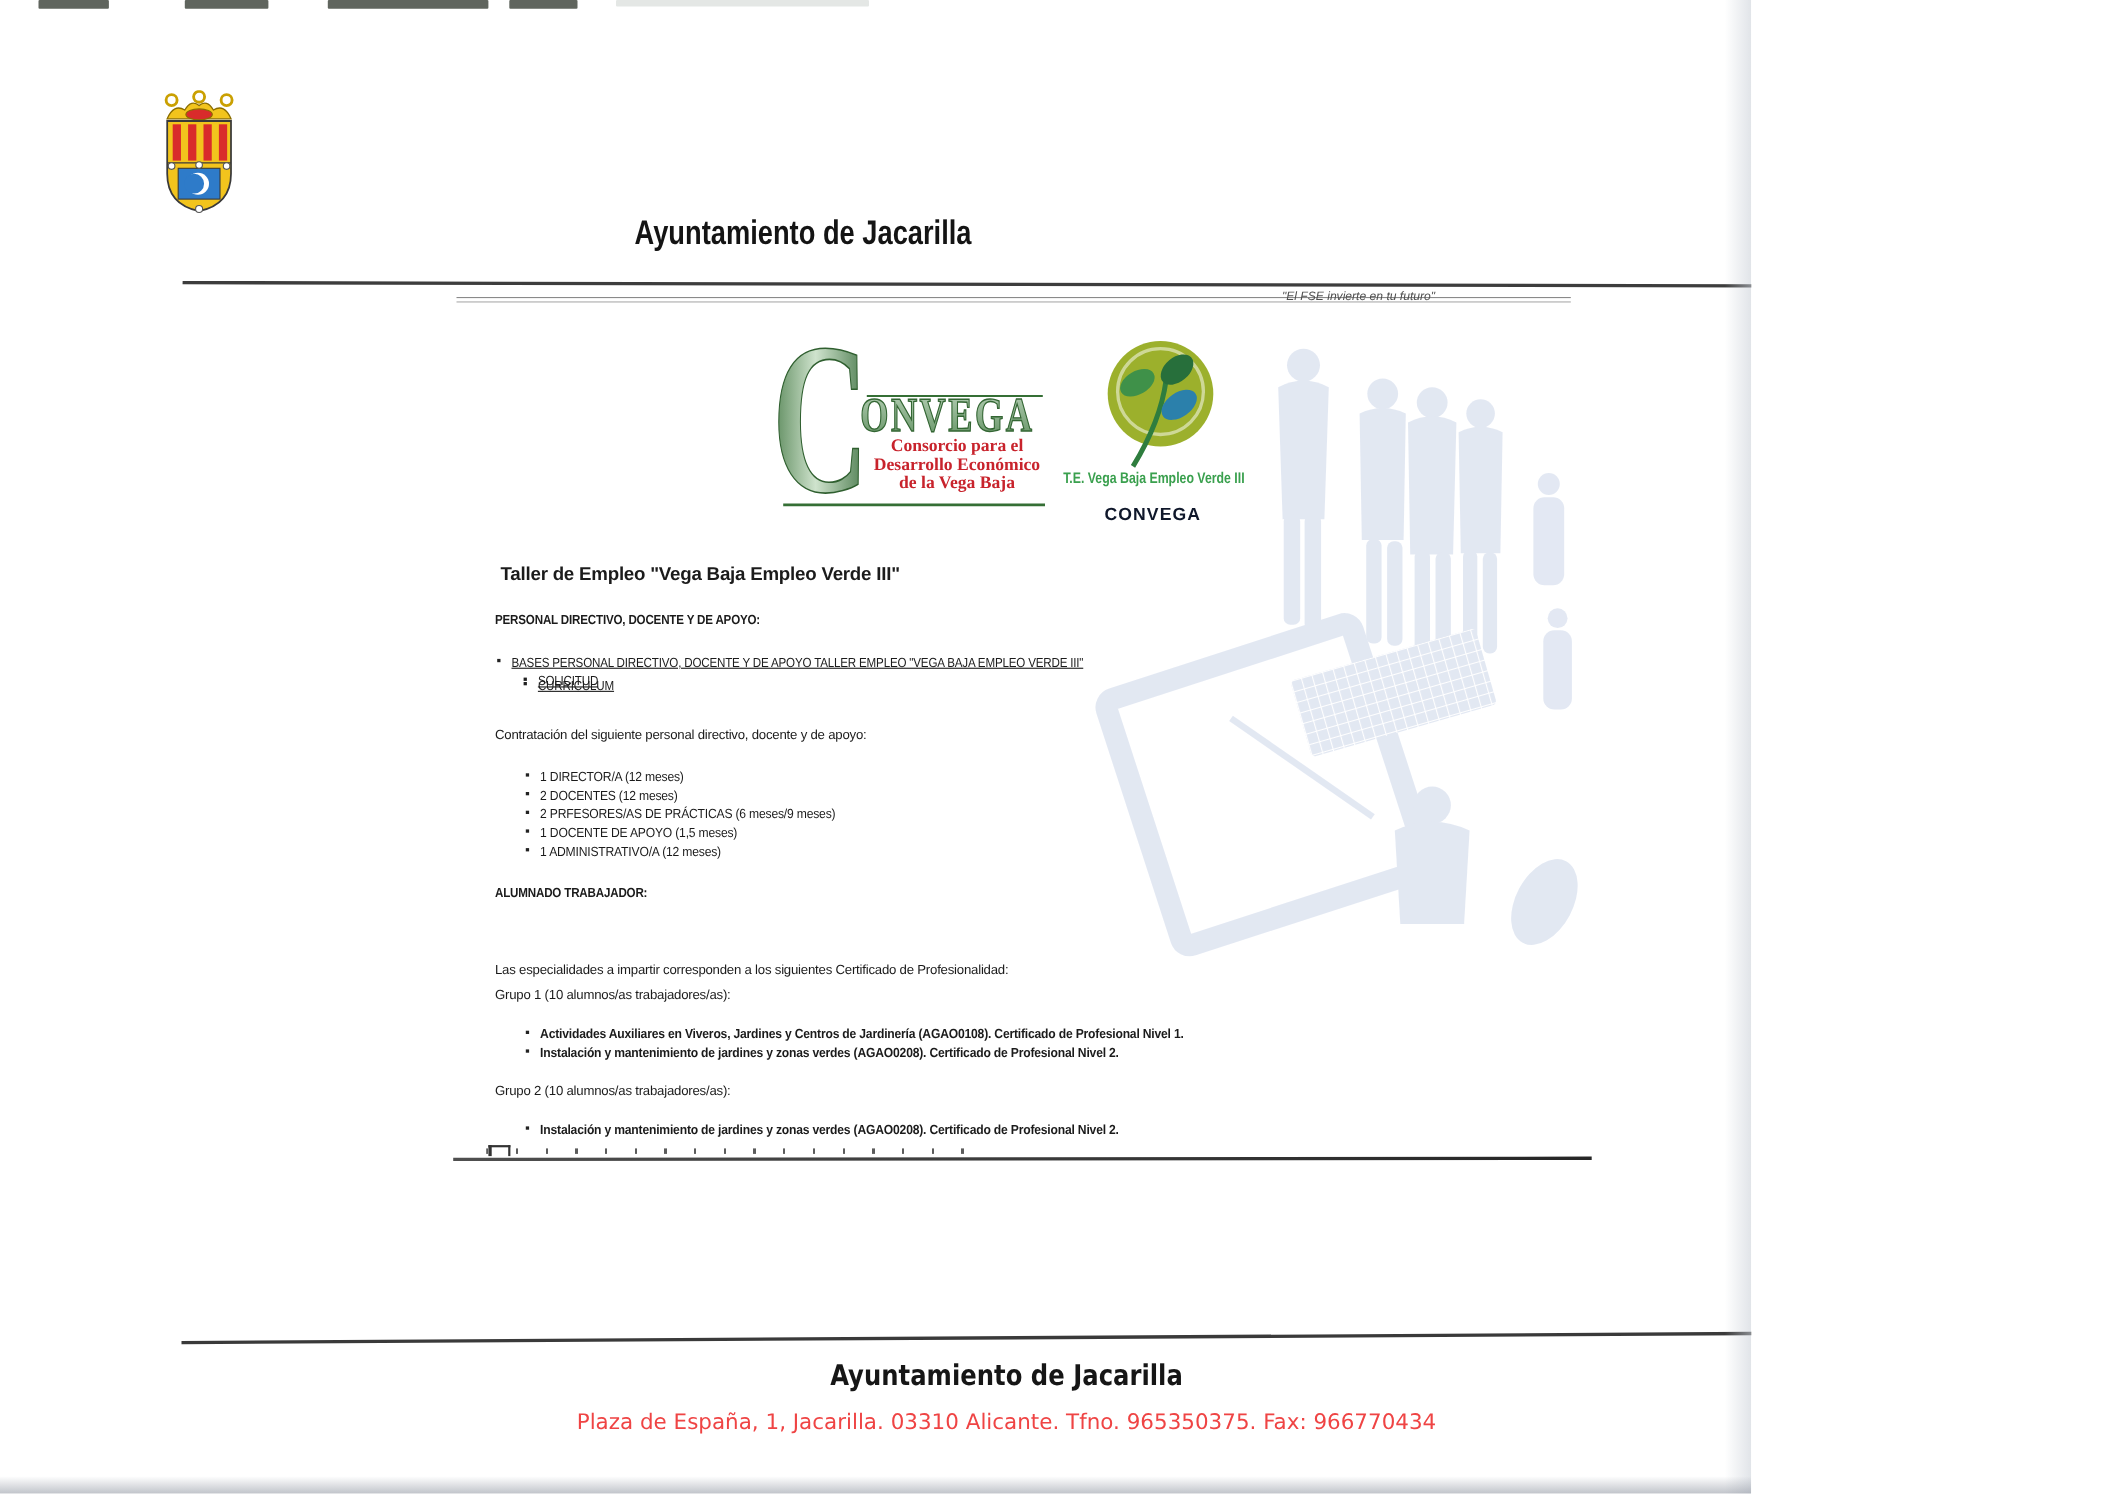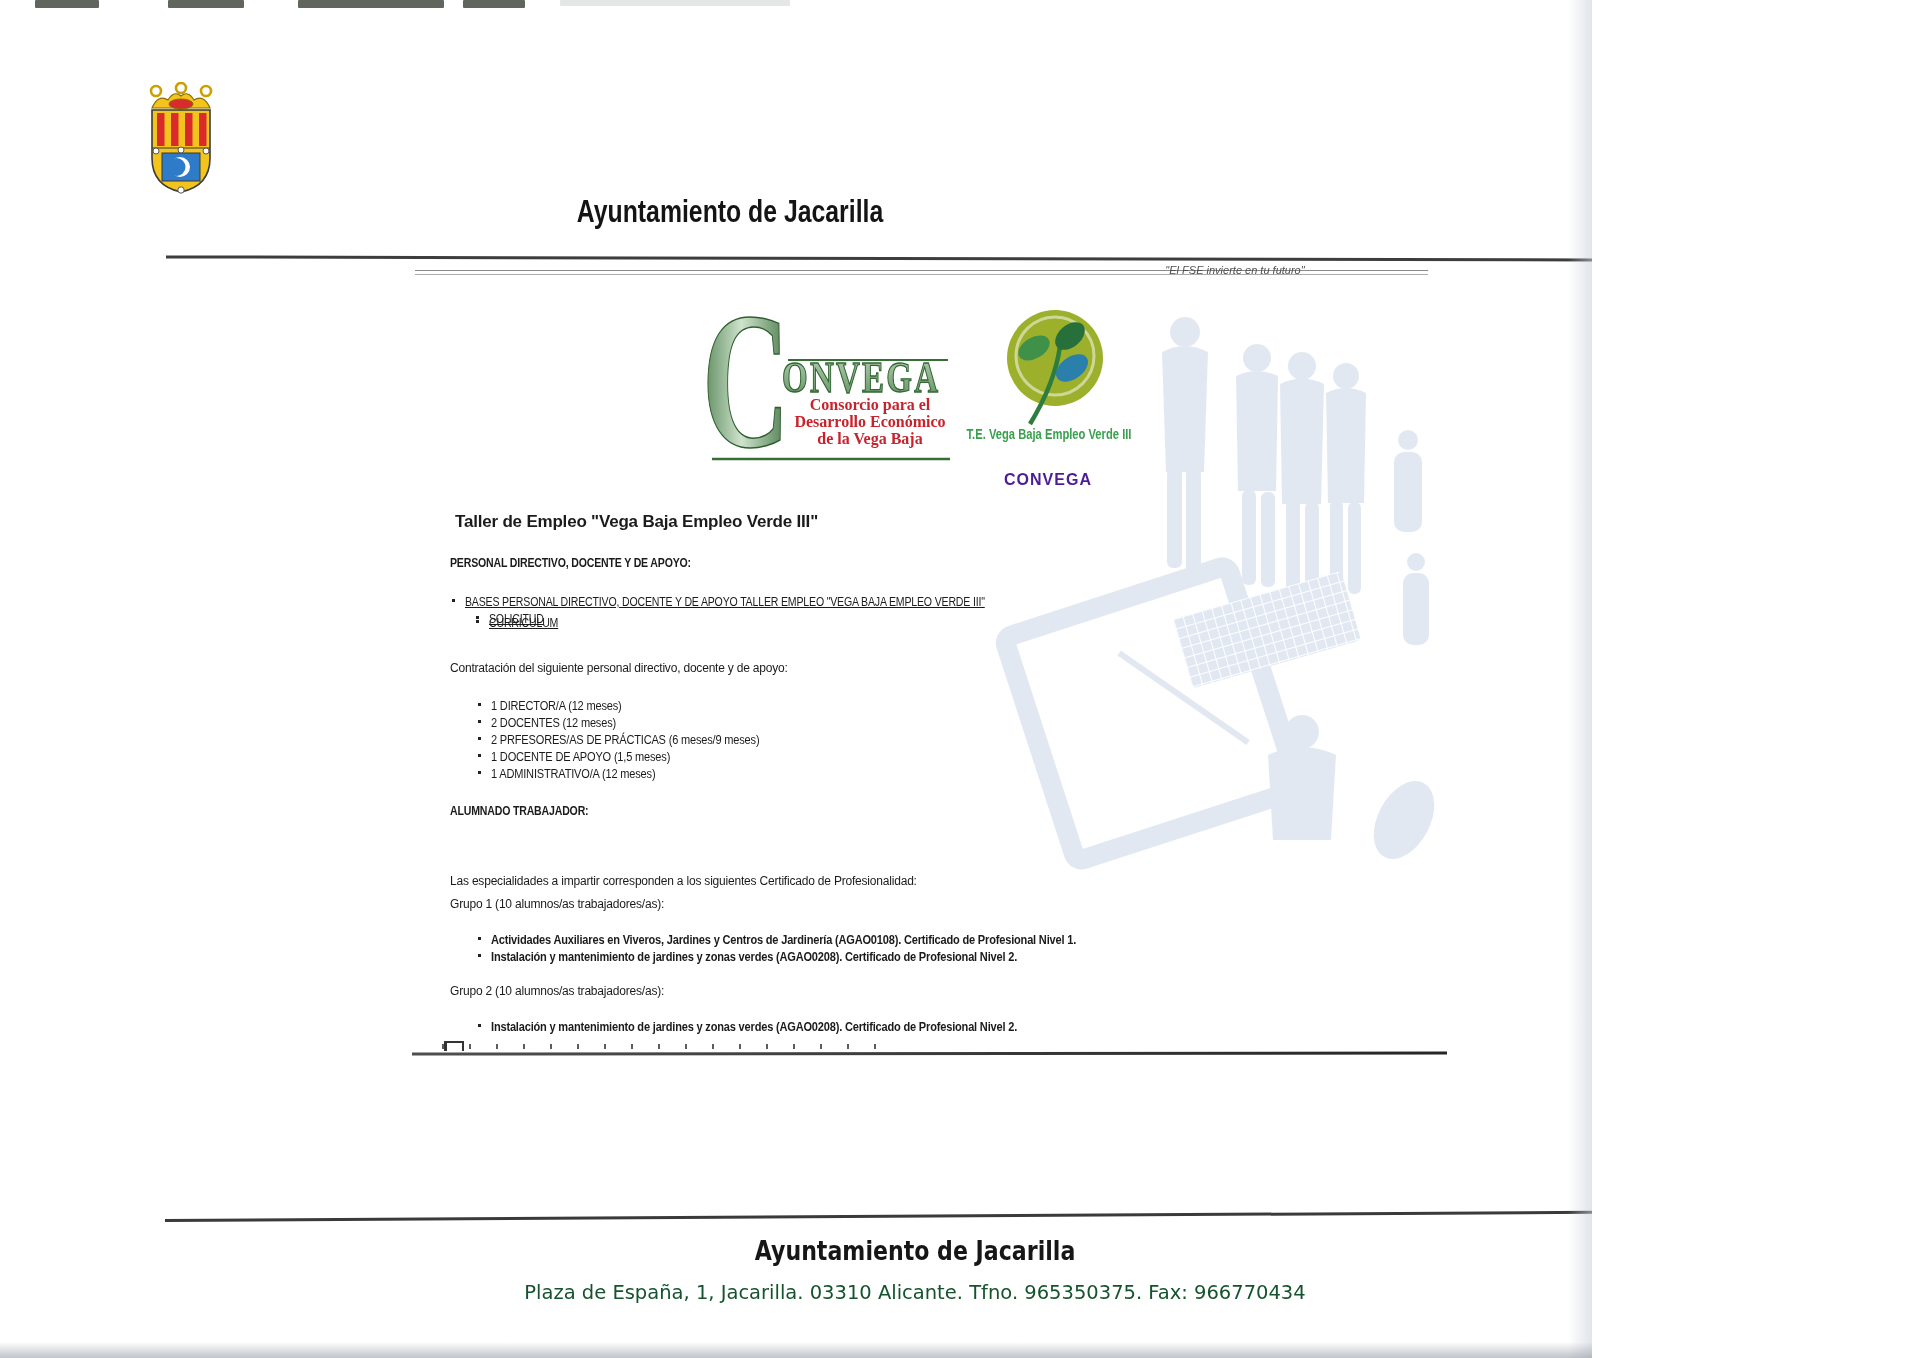--- a/index.html
+++ b/index.html
@@ -16,43 +16,43 @@
   
   .hdr-title{left:430px;top:194px;width:600px;text-align:center;font-weight:bold;
     font-size:31px;color:#141414;transform:scaleX(.8);letter-spacing:0;}
   .rule-main{left:166px;top:257px;width:1516px;height:3px;background:#3d3d3d;transform:rotate(.12deg);}
   .rule-dotted{left:415px;top:270px;width:1013px;height:3px;border-top:1px solid #8a8a8a;border-bottom:1px solid #ababab;}
   .fse{left:1150px;top:264px;width:170px;text-align:center;font-size:11px;font-style:italic;color:#4f4f4f;}
   
   .red-tag{fill:#c8232c;font-family:"Liberation Serif",serif;font-weight:bold;}
   .prog1{left:939px;top:426px;width:220px;text-align:center;font-weight:bold;font-size:14px;
     color:#3aa04e;transform:scaleX(.8);}
-  .prog2{left:958px;top:471px;width:180px;text-align:center;font-weight:bold;font-size:16px;
-    color:#4c1d95;letter-spacing:1px;}
+  .prog2{left:958px;top:460px;width:180px;text-align:center;font-weight:bold;font-size:16px;
+    color:#0f172a;letter-spacing:1px;}
   
   .t{font-size:12px;letter-spacing:-.2px;color:#1b1b1b;}
   .b{font-weight:bold;}
   .cond{display:inline-block;transform:scaleX(.88);transform-origin:0 50%;}
   .cond92{display:inline-block;transform:scaleX(.92);transform-origin:0 50%;}
   .doc-title{font-size:17px;font-weight:bold;letter-spacing:-.2px;}
   .blt{display:inline-block;width:3px;height:3px;background:#222;vertical-align:4px;margin-right:10px;}
   .lnk{color:#1b1b1b;text-decoration:underline;cursor:pointer;}
   
   .clip-ticks{left:442px;top:1044px;width:452px;height:5px;opacity:.8;
     background:repeating-linear-gradient(90deg,#333 0 2px,transparent 2px 27px);}
   .clip-frag{left:444px;top:1041px;width:15px;height:8px;border-left:3px solid #333;border-right:2px solid #333;border-top:2px solid #333;}
   .rule-cut{left:412px;top:1052px;width:1035px;height:2.5px;
     background:linear-gradient(to right,#4f4f4f,#262626);transform:rotate(-.06deg);}
   
   .rule-footer{left:165px;top:1219px;width:1515px;height:3px;background:#3a3a3a;
     transform:rotate(-.33deg);transform-origin:0 50%;}
   .ftr-title{left:615px;top:1236px;width:600px;text-align:center;font-weight:bold;font-size:26px;
     font-family:"DejaVu Sans",sans-serif;color:#161616;transform:scaleX(.85);}
   .ftr-addr{left:515px;top:1281px;width:800px;text-align:center;font-size:19.5px;
-    font-family:"DejaVu Sans",sans-serif;color:#14532d;}
+    font-family:"DejaVu Sans",sans-serif;color:#ef4444;}
 </style>
 </head>
 <body>
 
 <div class="page">
 
   <div class="smudge" style="left:35px;width:64px;"></div>
   <div class="smudge" style="left:168px;width:76px;"></div>
   <div class="smudge" style="left:298px;width:146px;"></div>
   <div class="smudge" style="left:463px;width:62px;"></div>

